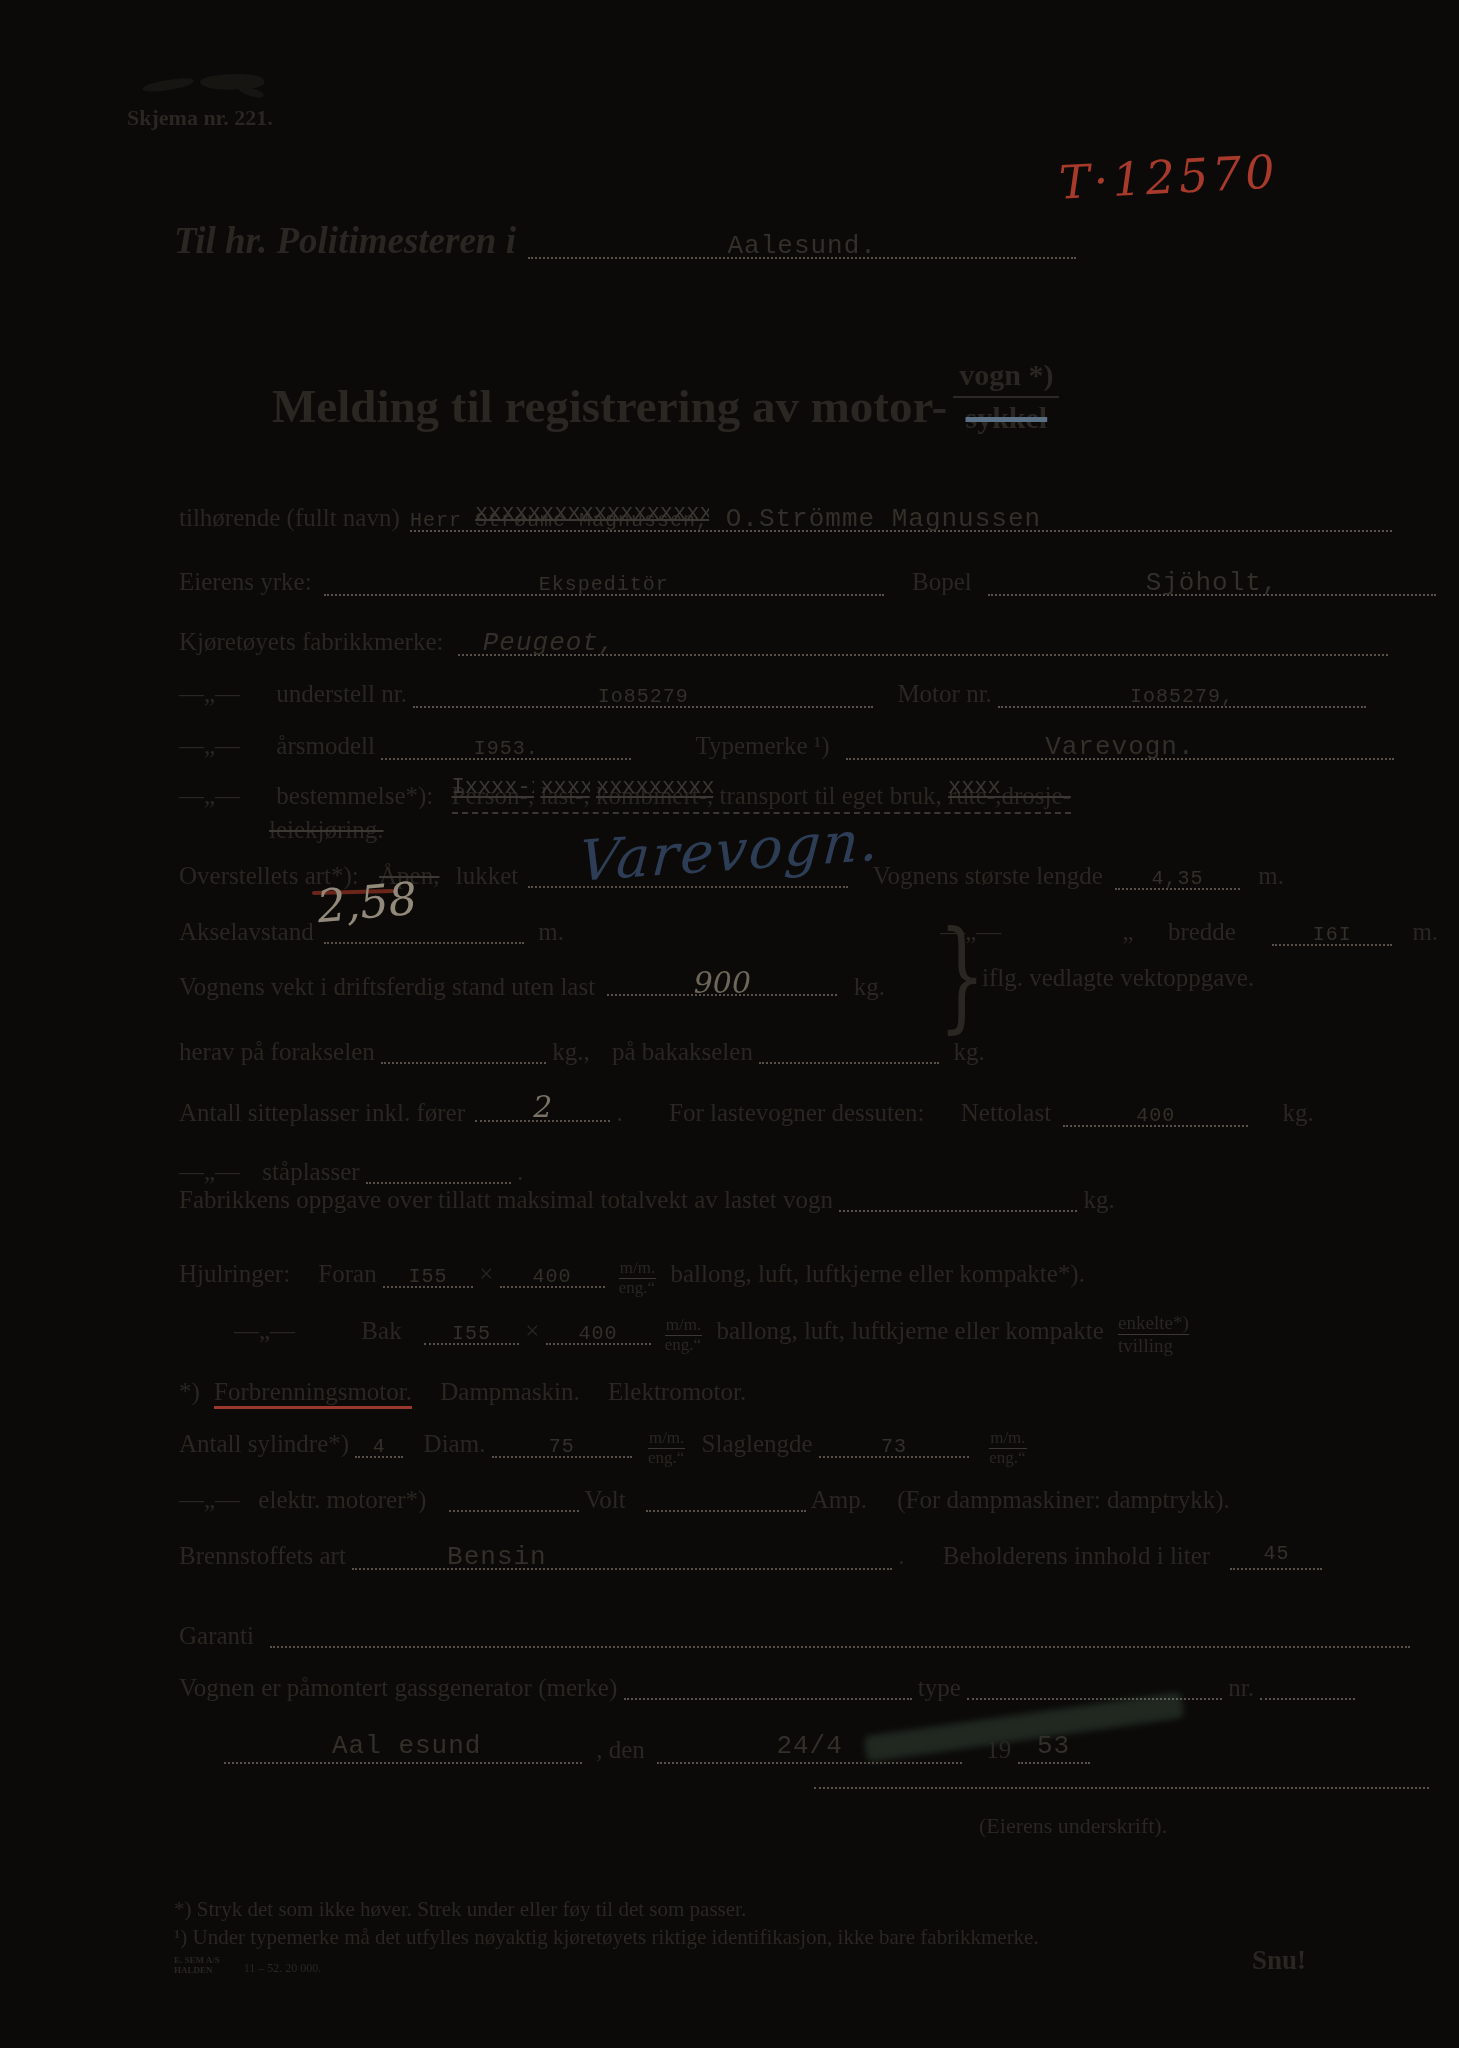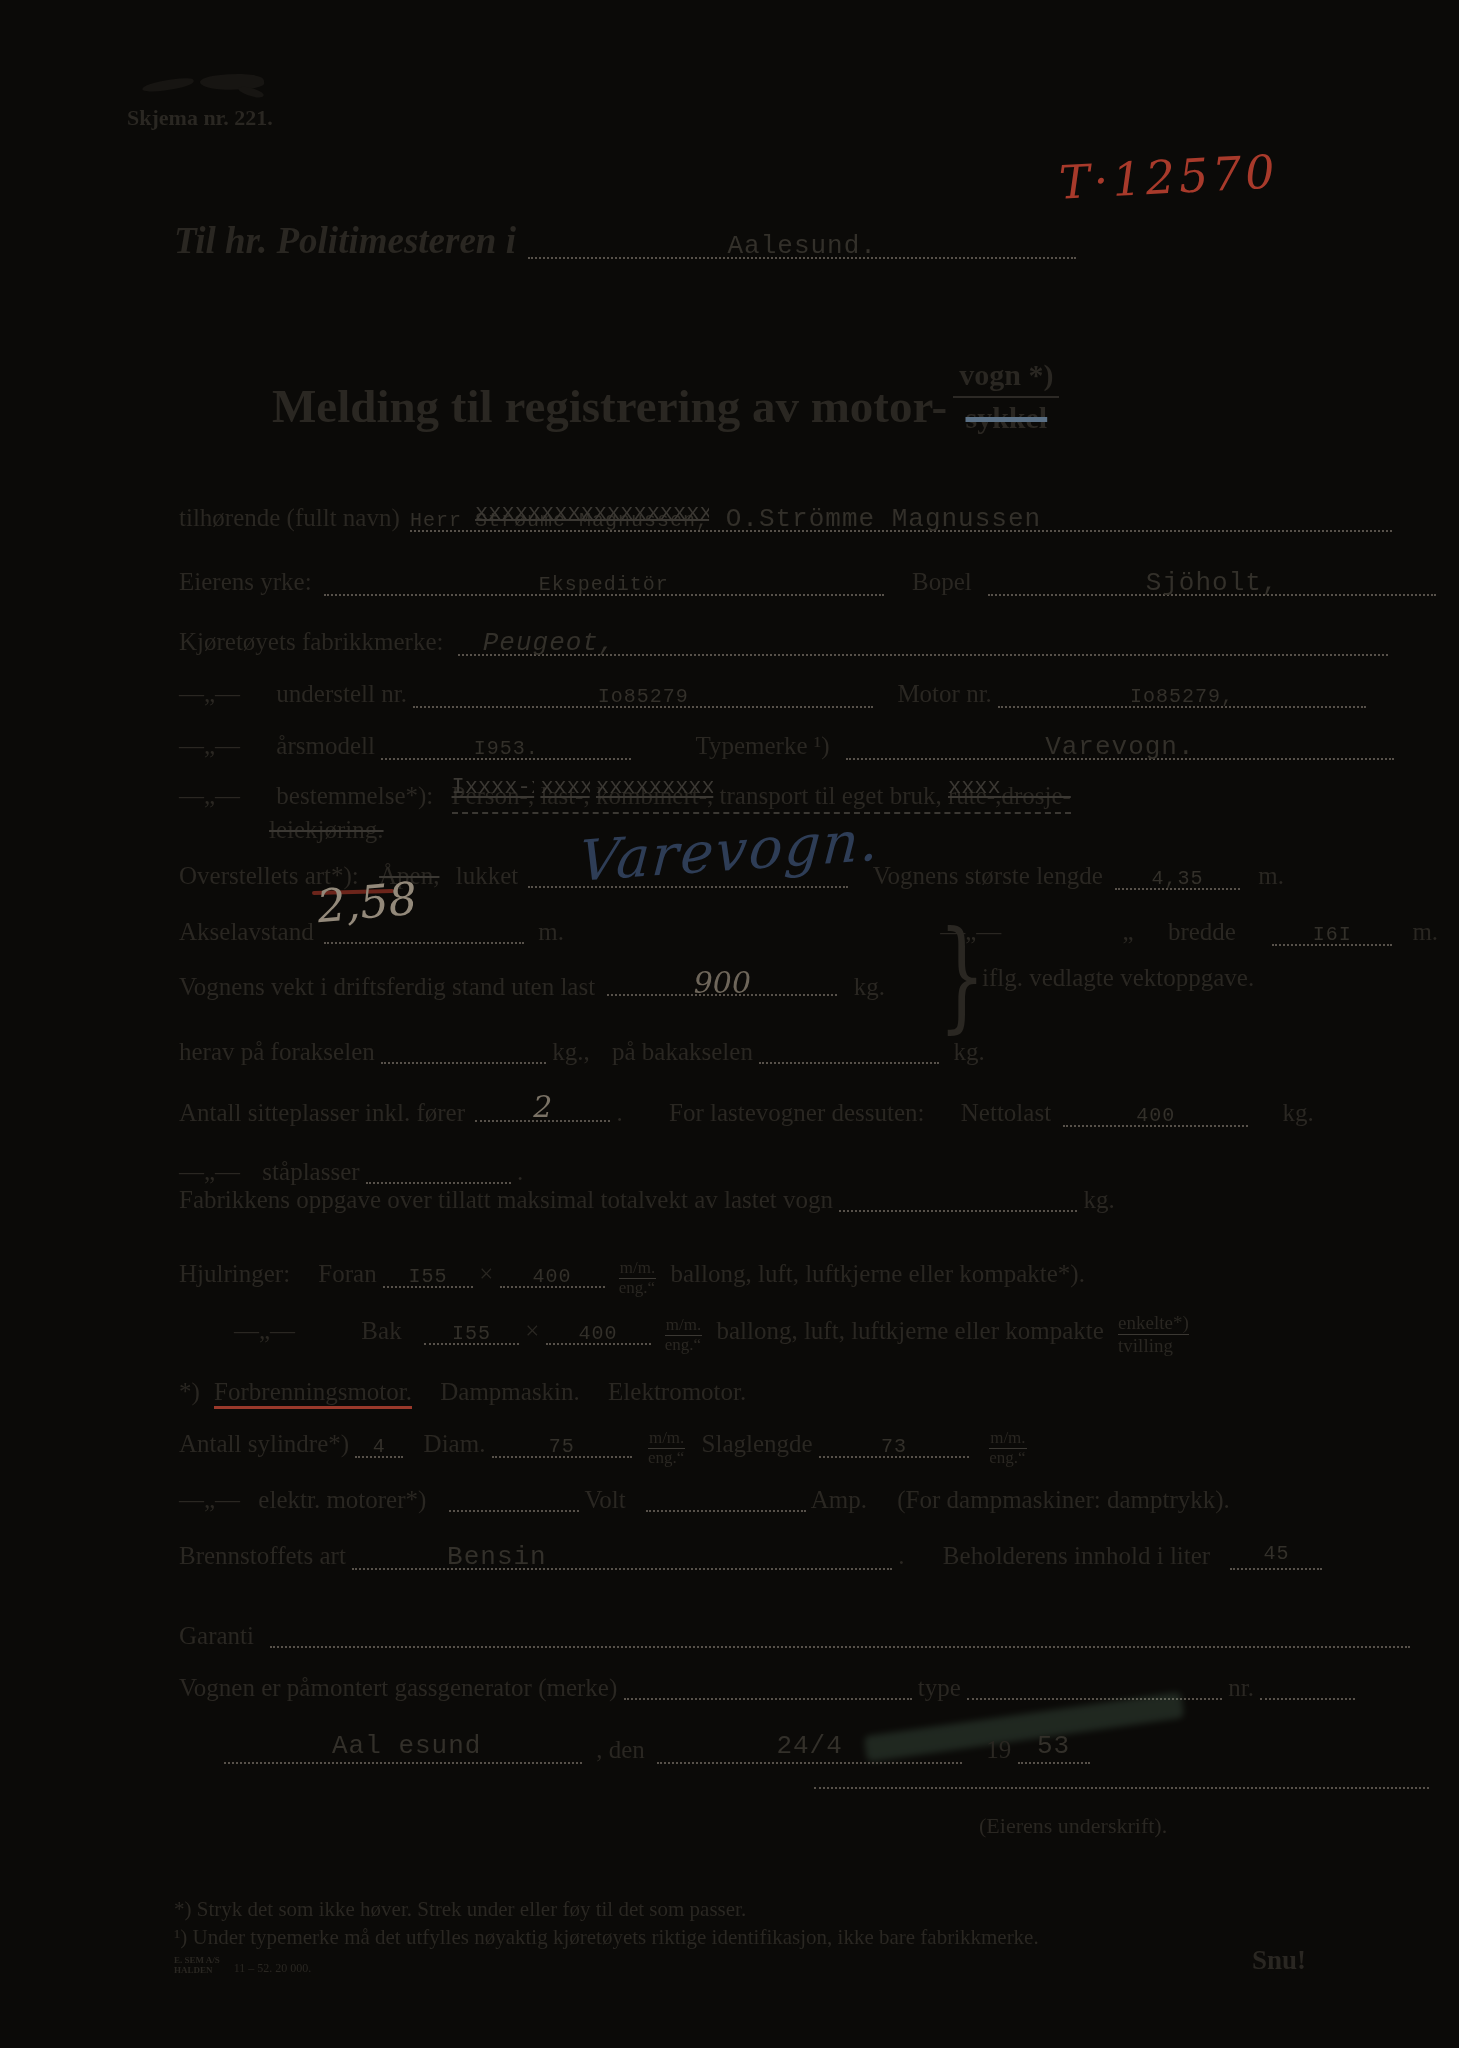--- a/index.html
+++ b/index.html
@@ -68,21 +68,21 @@
     transform:scaleY(1.45) scaleX(0.9);transform-origin:center;font-weight:400;
   }
   .redmark{position:absolute;background:#7e2a1f;opacity:.85;transform:rotate(-1.5deg);border-radius:2px;}
   .smudge{position:absolute;}
   .smudge .b1,.smudge .b2,.smudge .b3{position:absolute;background:#171512;border-radius:60% 40% 55% 45%;}
   .smudge .b1{left:0;top:8px;width:52px;height:10px;transform:rotate(-8deg);}
   .smudge .b2{left:58px;top:2px;width:64px;height:16px;transform:rotate(-4deg);border-radius:40% 60% 30% 70%;}
   .smudge .b3{left:96px;top:16px;width:26px;height:8px;transform:rotate(18deg);}
   .bleed{position:absolute;filter:blur(3px);opacity:.18;background:#7fae8e;border-radius:6px;transform:rotate(-8deg);}
   .fn{font-size:21px;}
-  .printer{position:absolute;display:flex;align-items:flex-end;gap:14px;color:#2a2722;}
+  .printer{position:absolute;display:flex;align-items:flex-end;gap:24px;color:#2a2722;}
   .printer .pname{font-size:9px;line-height:1.1;font-weight:bold;}
   .printer .pinfo{font-size:12px;}
   .sig-line{position:absolute;border-bottom:2px dotted #57514a;}
 </style>
 </head>
 <body>
 
 <div class="paper">
 
   <div class="smudge" style="left:118px;top:60px;width:130px;height:30px;">

